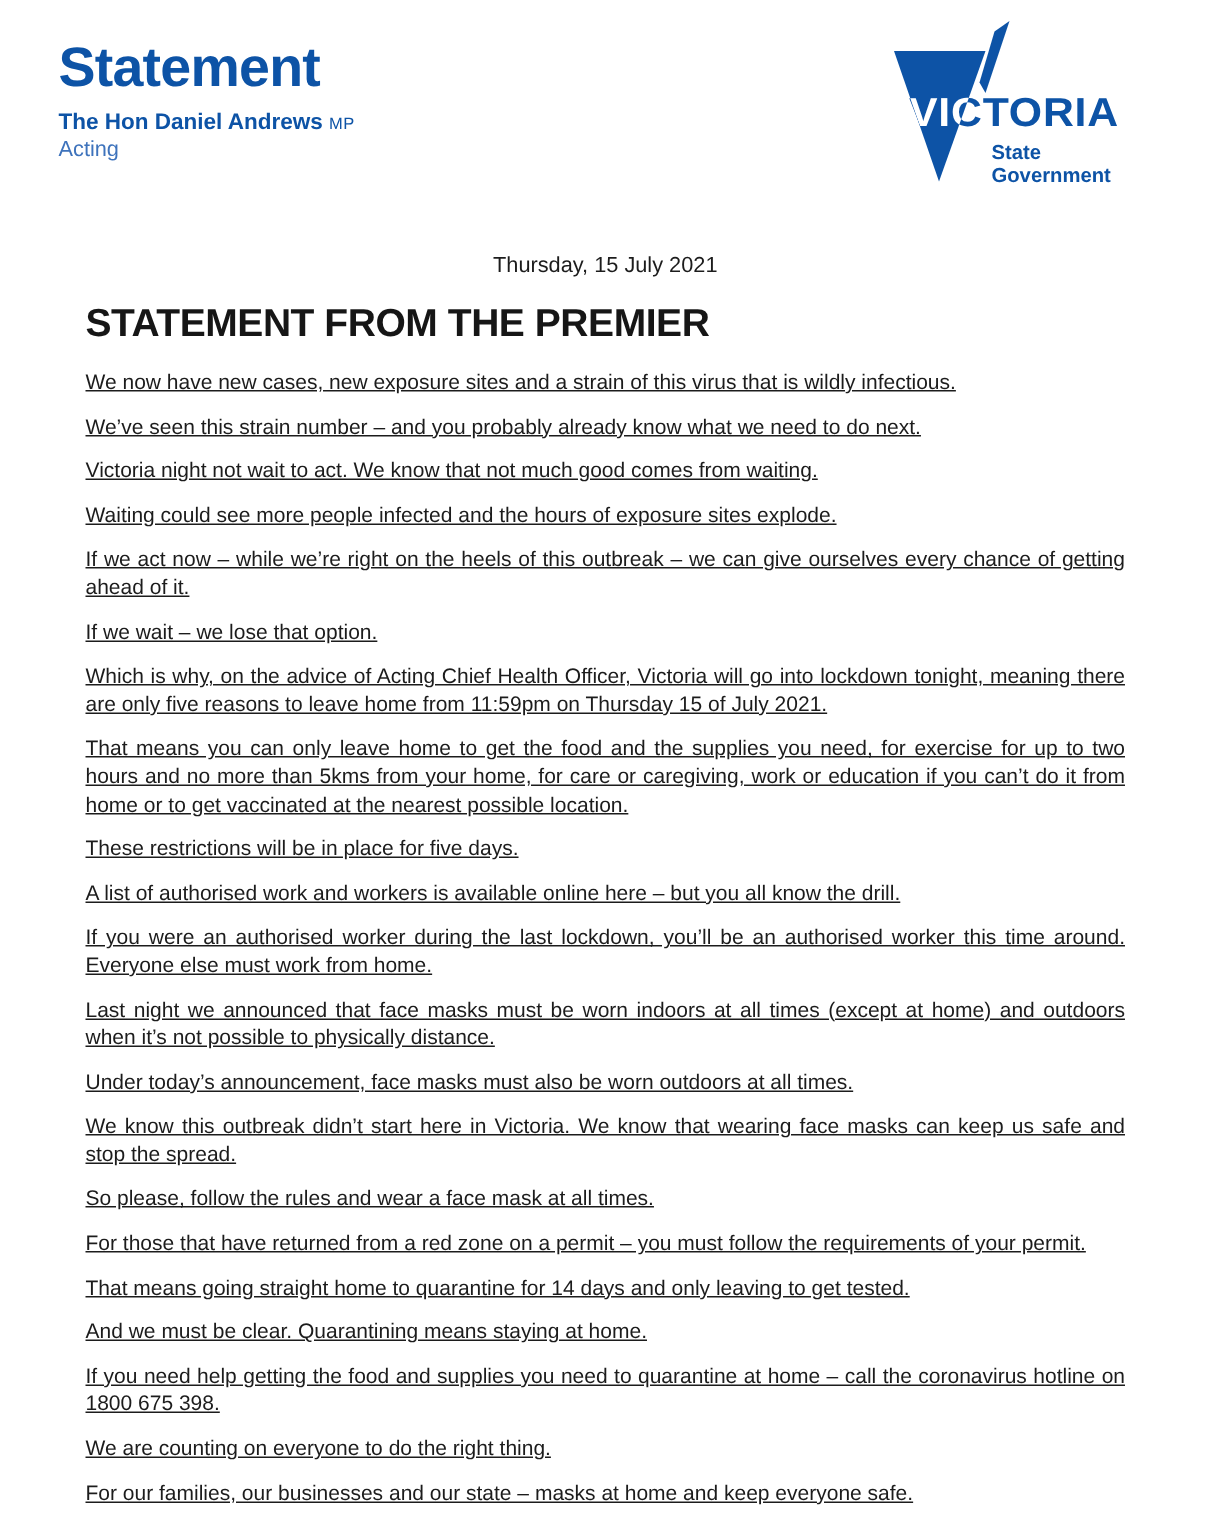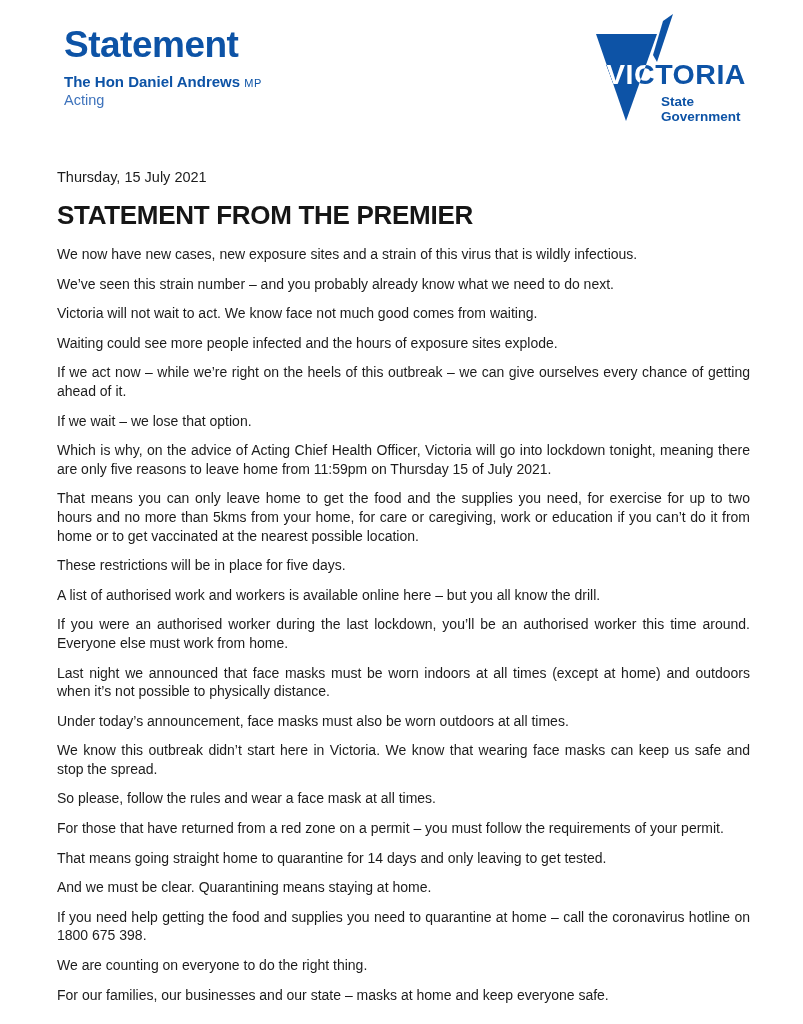--- a/index.html
+++ b/index.html
@@ -12,21 +12,21 @@
     position:relative;
     width:803px;
     height:1024px;
     background:#ffffff;
     overflow:hidden;
     font-family:"Liberation Sans", sans-serif;
     -webkit-font-smoothing:antialiased;
   }
   .masthead-text{
     position:absolute;
-    left:64px;
+    left:39px;
     top:26px;
   }
   .doc-title{
     margin:0;
     font-size:37px;
     font-weight:700;
     letter-spacing:-0.5px;
     line-height:1.05;
     color:var(--blue);
   }
@@ -70,35 +70,37 @@
     position:absolute;
     left:57px;
     top:168px;
     width:693px;
   }
   .date-line{
     margin:0 0 15px 0;
     font-size:14.5px;
     color:var(--ink);
     line-height:18px;
+    text-align:center;
   }
   .statement-heading{
     margin:0 0 16px 0;
     font-size:26px;
     font-weight:700;
     letter-spacing:-0.3px;
     color:#161616;
     line-height:28px;
   }
   .body-par{
     margin:0 0 11px 0;
     font-size:14px;
     line-height:18.6px;
     color:var(--ink);
     text-align:justify;
+    text-decoration:underline;
   }
 </style>
 </head>
 <body>
 
 <div class="page">
 
   <div class="masthead-text">
     <h1 class="doc-title">Statement</h1>
     <div class="author-line"><span>The Hon Daniel Andrews</span>&nbsp;<span class="author-suffix">MP</span></div>
@@ -122,21 +124,21 @@
     <text class="gov-line" x="68" y="93" style="fill:var(--blue)">State</text>
     <text class="gov-line" x="68" y="108" style="fill:var(--blue)">Government</text>
   </svg>
 
   <div class="content">
     <p class="date-line">Thursday, 15 July 2021</p>
     <h2 class="statement-heading">STATEMENT FROM THE PREMIER</h2>
 
     <p class="body-par">We now have new cases, new exposure sites and a strain of this virus that is wildly infectious.</p>
     <p class="body-par">We’ve seen this strain number – and you probably already know what we need to do next.</p>
-    <p class="body-par">Victoria will not wait to act. We know face not much good comes from waiting.</p>
+    <p class="body-par">Victoria night not wait to act. We know that not much good comes from waiting.</p>
     <p class="body-par">Waiting could see more people infected and the hours of exposure sites explode.</p>
     <p class="body-par">If we act now – while we’re right on the heels of this outbreak – we can give ourselves every chance of getting ahead of it.</p>
     <p class="body-par">If we wait – we lose that option.</p>
     <p class="body-par">Which is why, on the advice of Acting Chief Health Officer, Victoria will go into lockdown tonight, meaning there are only five reasons to leave home from 11:59pm on Thursday 15 of July 2021.</p>
     <p class="body-par">That means you can only leave home to get the food and the supplies you need, for exercise for up to two hours and no more than 5kms from your home, for care or caregiving, work or education if you can’t do it from home or to get vaccinated at the nearest possible location.</p>
     <p class="body-par">These restrictions will be in place for five days.</p>
     <p class="body-par">A list of authorised work and workers is available online here – but you all know the drill.</p>
     <p class="body-par">If you were an authorised worker during the last lockdown, you’ll be an authorised worker this time around. Everyone else must work from home.</p>
     <p class="body-par">Last night we announced that face masks must be worn indoors at all times (except at home) and outdoors when it’s not possible to physically distance.</p>
     <p class="body-par">Under today’s announcement, face masks must also be worn outdoors at all times.</p>

